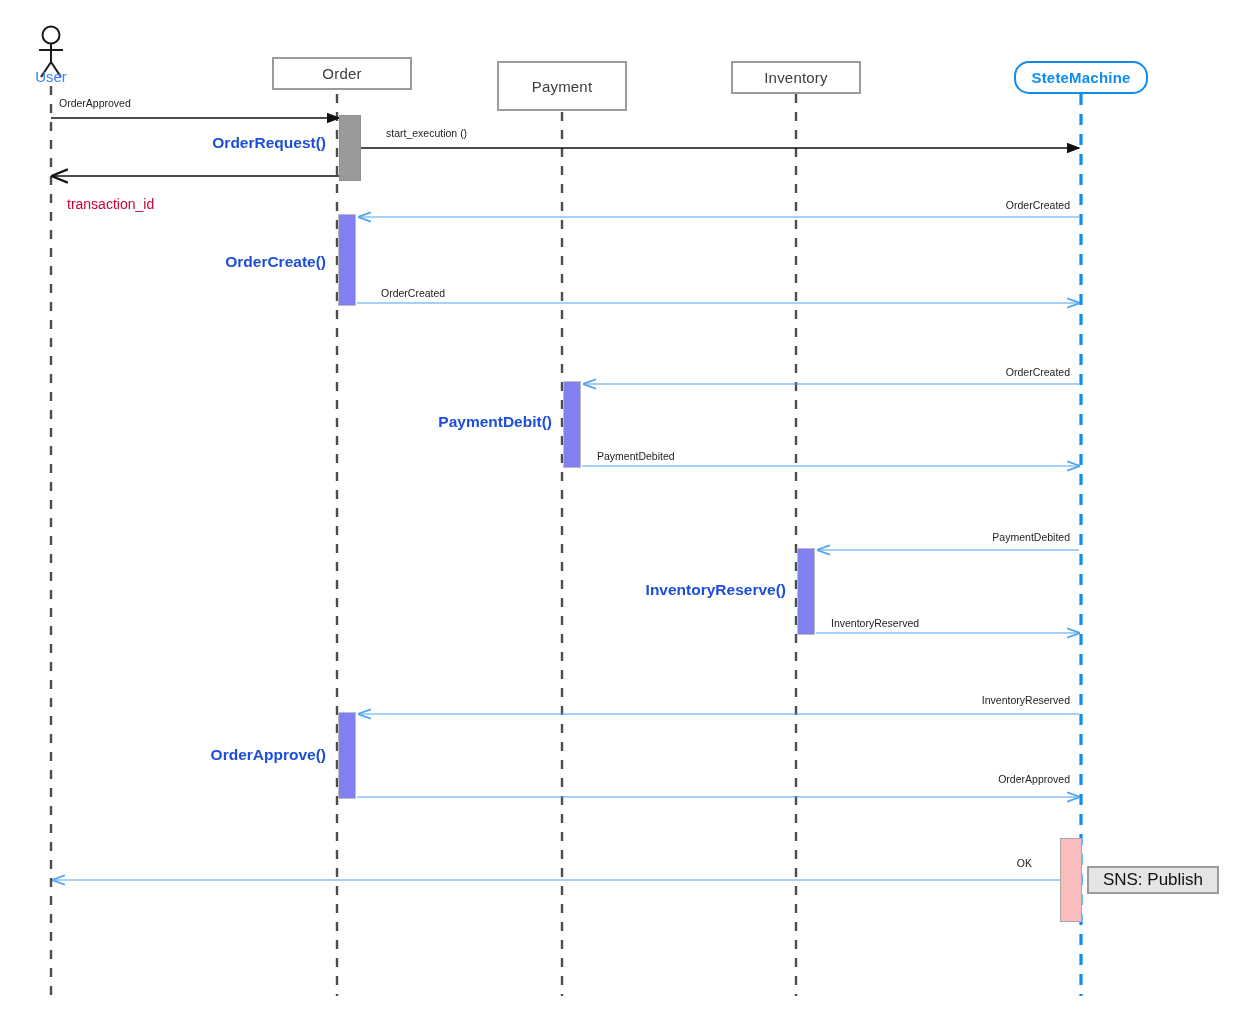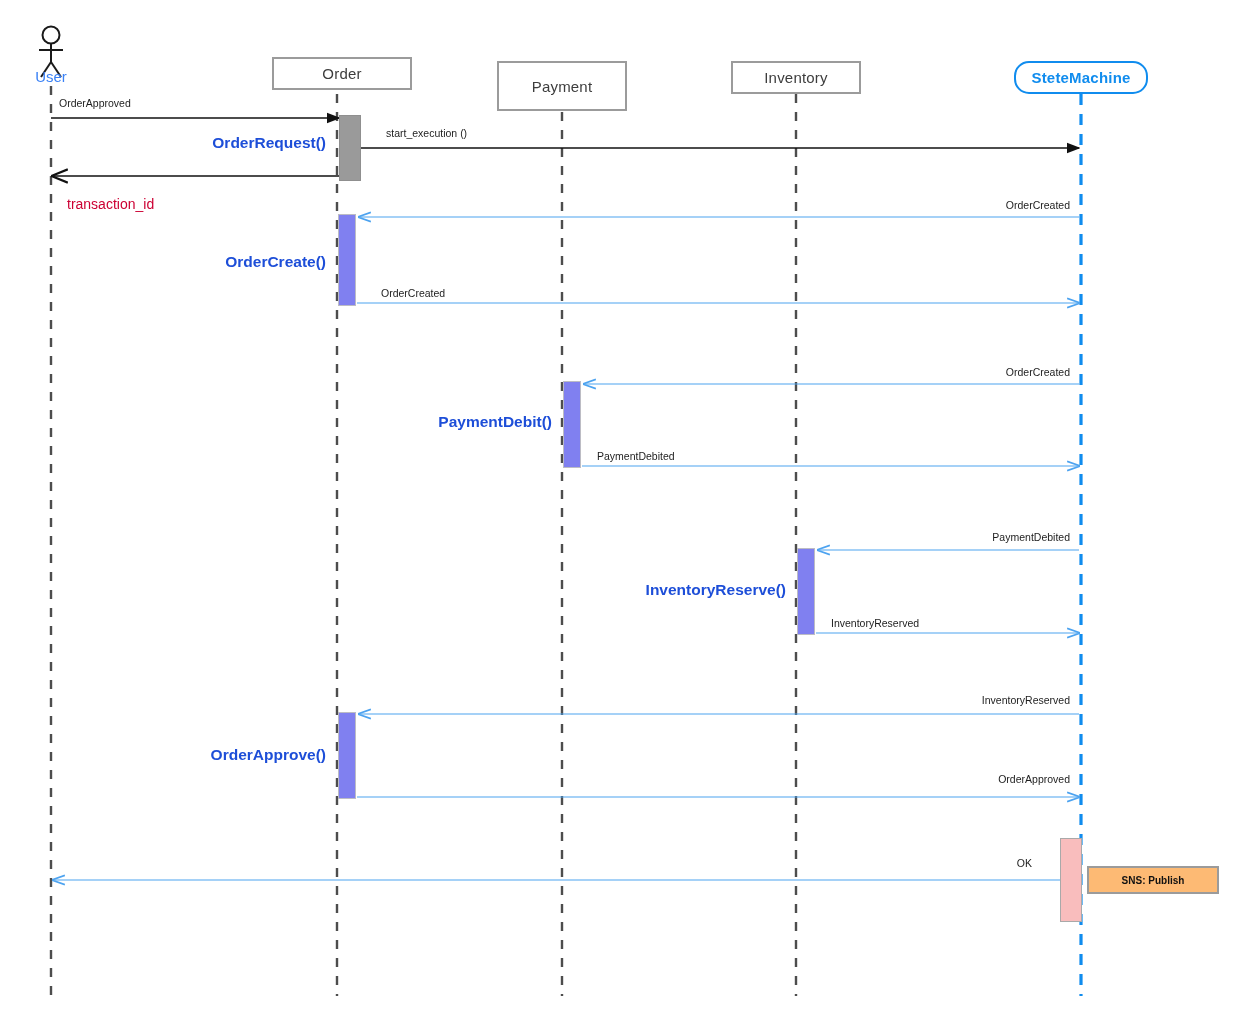--- a/index.html
+++ b/index.html
@@ -92,24 +92,24 @@
     font-size: 14px;
     margin-top: 44px;
   }
   
   .note-box {
     position: absolute;
     box-sizing: border-box;
     display: flex;
     align-items: center;
     justify-content: center;
-    background: #fdba74;
+    background: #e5e5e5;
     border: 2px solid #9b9b9b;
-    font-size: 10px;
-    font-weight: bold;
+    font-size: 17px;
+    font-weight: normal;
     color: #111111;
     white-space: nowrap;
   }
 </style>
 </head>
 <body>
 
 <div id="diagram-root">
 
   <svg id="diagram-svg" viewBox="0 0 1248 1022" xmlns="http://www.w3.org/2000/svg">

